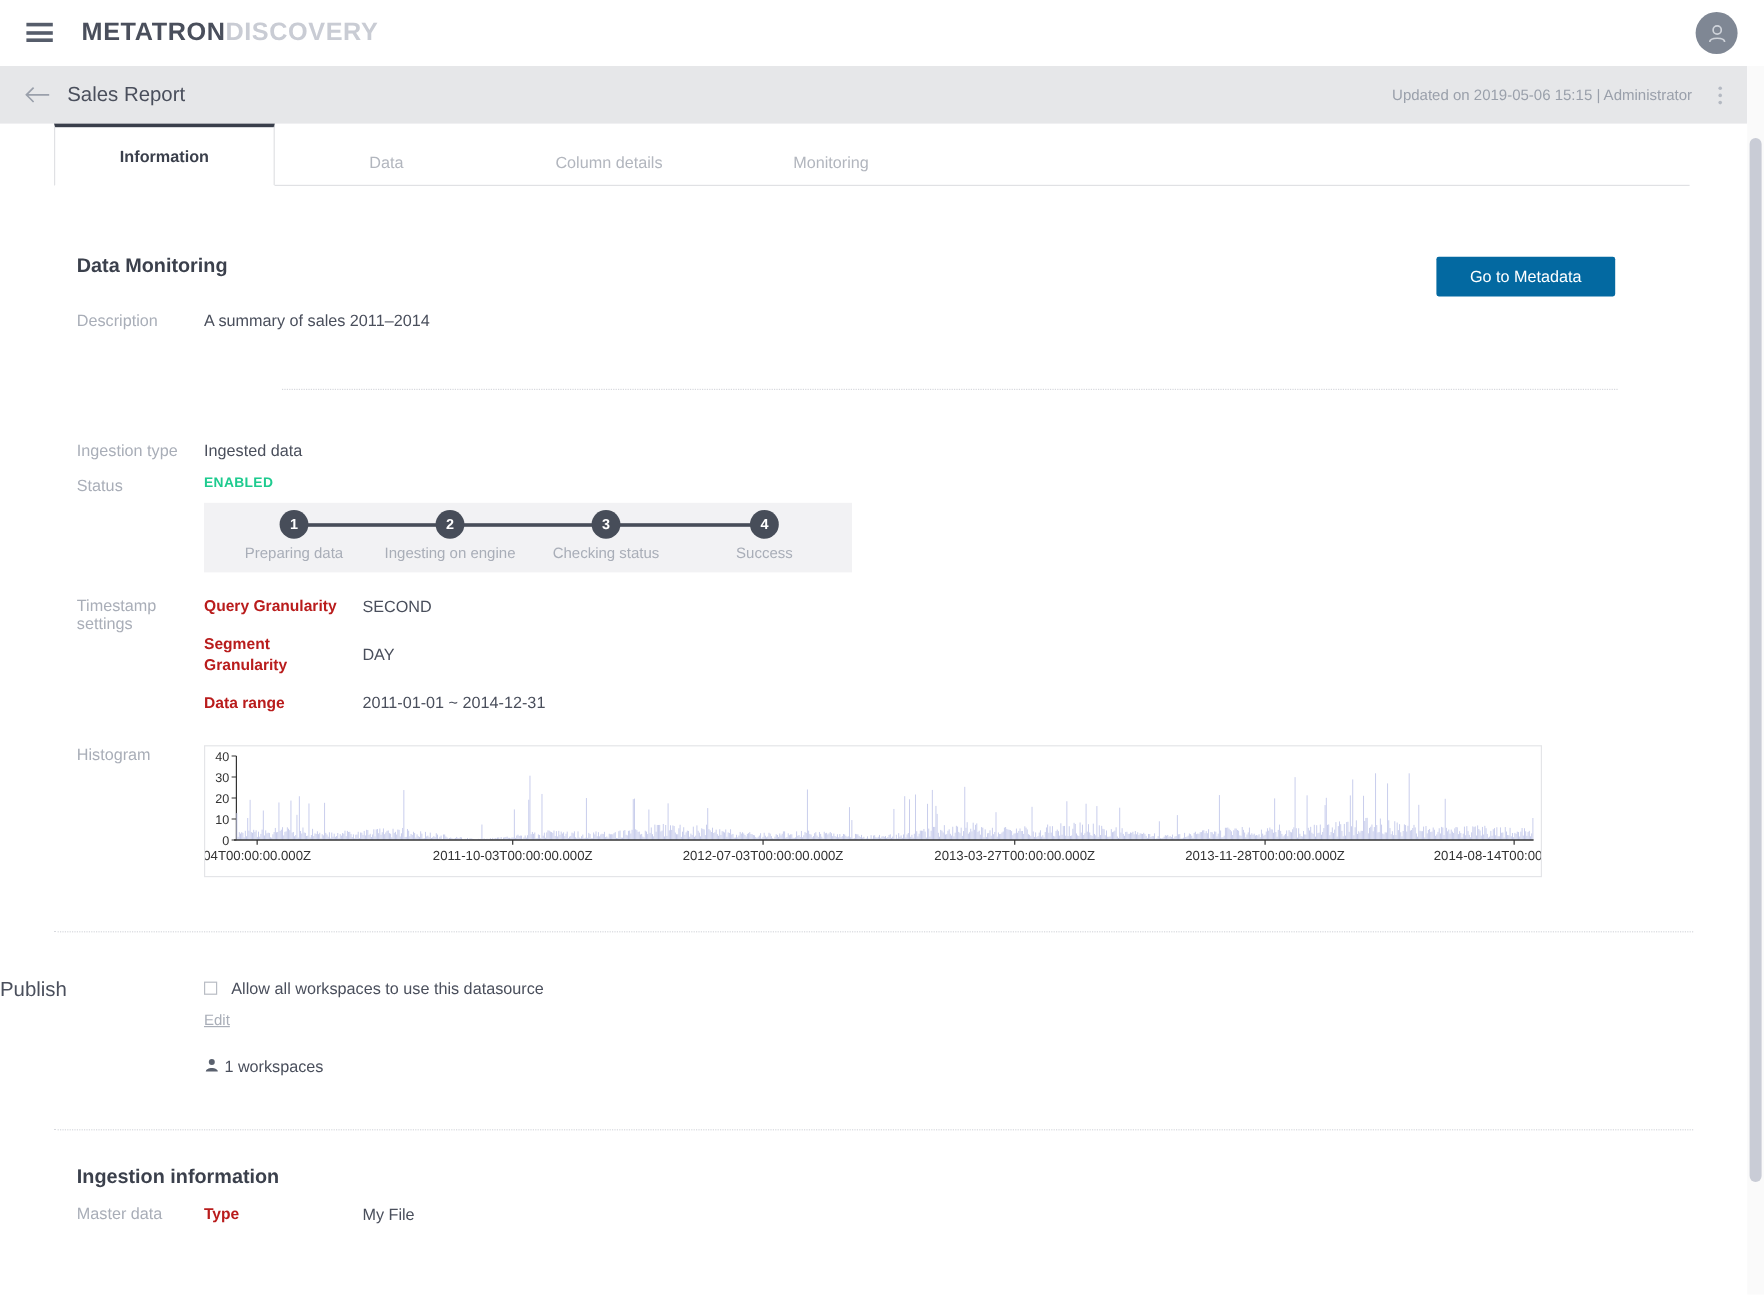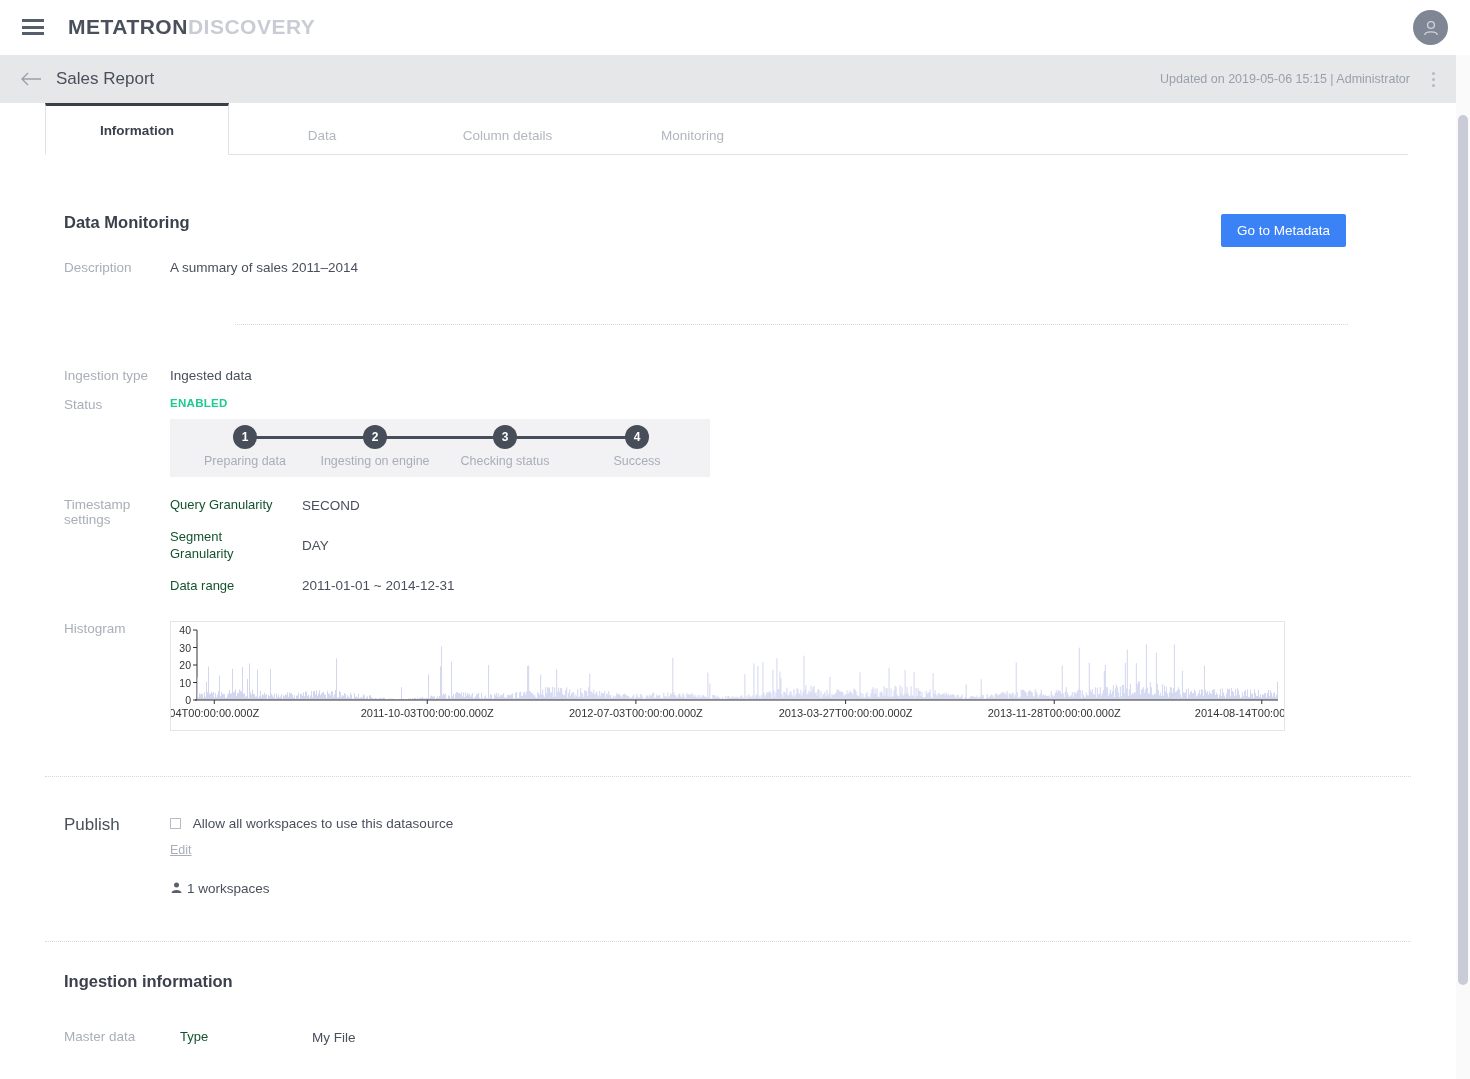--- a/index.html
+++ b/index.html
@@ -62,51 +62,51 @@
   
   .content { position:absolute; top:155px; left:0; width:1456px; }
 
   .section-title { font-size:16.5px; font-weight:bold; color:#3b404c; }
   .row { display:flex; }
   .label-col { width:170px; flex:0 0 170px; font-size:13.5px; color:#a9aeb8; padding-left:64px; }
   .value-col { flex:1; font-size:13.5px; color:#4a4f5c; }
 
   .btn-metadata {
     position:absolute; right:110px; top:59px;
-    background:#3b82f6; color:#fff; border:none;
-    font-size:13.5px; padding:9px 16px; cursor:pointer; border-radius:2px;
+    background:#0369a1; color:#fff; border:none;
+    font-size:13.5px; padding:9px 28px; cursor:pointer; border-radius:2px;
     font-family:"Liberation Sans", sans-serif;
   }
 
   .dotted-line { border-bottom:1px dotted #d6d8dd; }
 
   
   .stepper-box { background:#f2f2f4; width:540px; height:58px; position:relative; margin-top:10px; }
   .steps { position:relative; width:100%; height:100%; }
   .step { position:absolute; top:6px; text-align:center; width:120px; }
   .step-circle {
     width:24px; height:24px; border-radius:50%; background:#474d59; color:#fff;
     font-size:12px; font-weight:bold; display:flex; align-items:center; justify-content:center;
     margin:0 auto;
   }
   .step-label { margin-top:5px; font-size:12.5px; color:#a9aeb8; white-space:nowrap; }
   .step-line { position:absolute; top:17px; height:3px; background:#474d59; }
 
   .ts-table { }
   .ts-row { display:flex; align-items:center; margin-bottom:16px; }
-  .ts-key { width:132px; flex:0 0 132px; font-size:13px; font-weight:normal; color:#14532d; line-height:1.25; }
+  .ts-key { width:132px; flex:0 0 132px; font-size:13px; font-weight:bold; color:#b91c1c; line-height:1.25; }
   .ts-val { font-size:13.5px; color:#4a4f5c; }
 
   
   .hist-box { width:1115px; height:110px; border:1px solid #e4e5e8; background:#fff; position:relative; }
   .hist-svg { display:block; }
 
   .hr-dotted { border-top:1px dotted #d6d8dd; margin:0 45px; }
 
-  .publish-title { font-size:17px; color:#4a4f5c; padding-left:64px; width:170px; flex:0 0 170px;}
+  .publish-title { font-size:17px; color:#4a4f5c; width:170px; flex:0 0 170px;}
   .checkbox {
     width:11px; height:11px; border:1px solid #b8bcc4; background:#fff; display:inline-block;
     vertical-align:middle; margin-right:8px;
   }
   .chk-text { font-size:13.5px; color:#4a4f5c; vertical-align:middle; }
   .edit-link { display:inline-block; margin-top:12px; font-size:12.5px; color:#a9aeb8; text-decoration:underline; cursor:pointer; }
   .ws-count { margin-top:24px; font-size:13.5px; color:#4a4f5c; display:flex; align-items:center; }
   .ws-count svg { margin-right:4px; }
 </style>
 </head>
@@ -1375,21 +1375,21 @@
         </div>
       </div>
     </div>
 
     <div class="hr-dotted" style="margin-top:44px;"></div>
 
     <div style="position:relative; height:52px;">
       <div class="section-title" style="position:absolute; left:64px; top:30px;">Ingestion information</div>
     </div>
 
-    <div class="row" style="margin-top:35px;gap:10px;">
+    <div class="row" style="margin-top:10px;">
       <div class="label-col">Master data</div>
       <div class="value-col ts-table">
         <div class="ts-row" style="margin-bottom:14px;">
           <div class="ts-key">Type</div>
           <div class="ts-val">My File</div>
         </div>
       </div>
     </div>
 
   </div>

